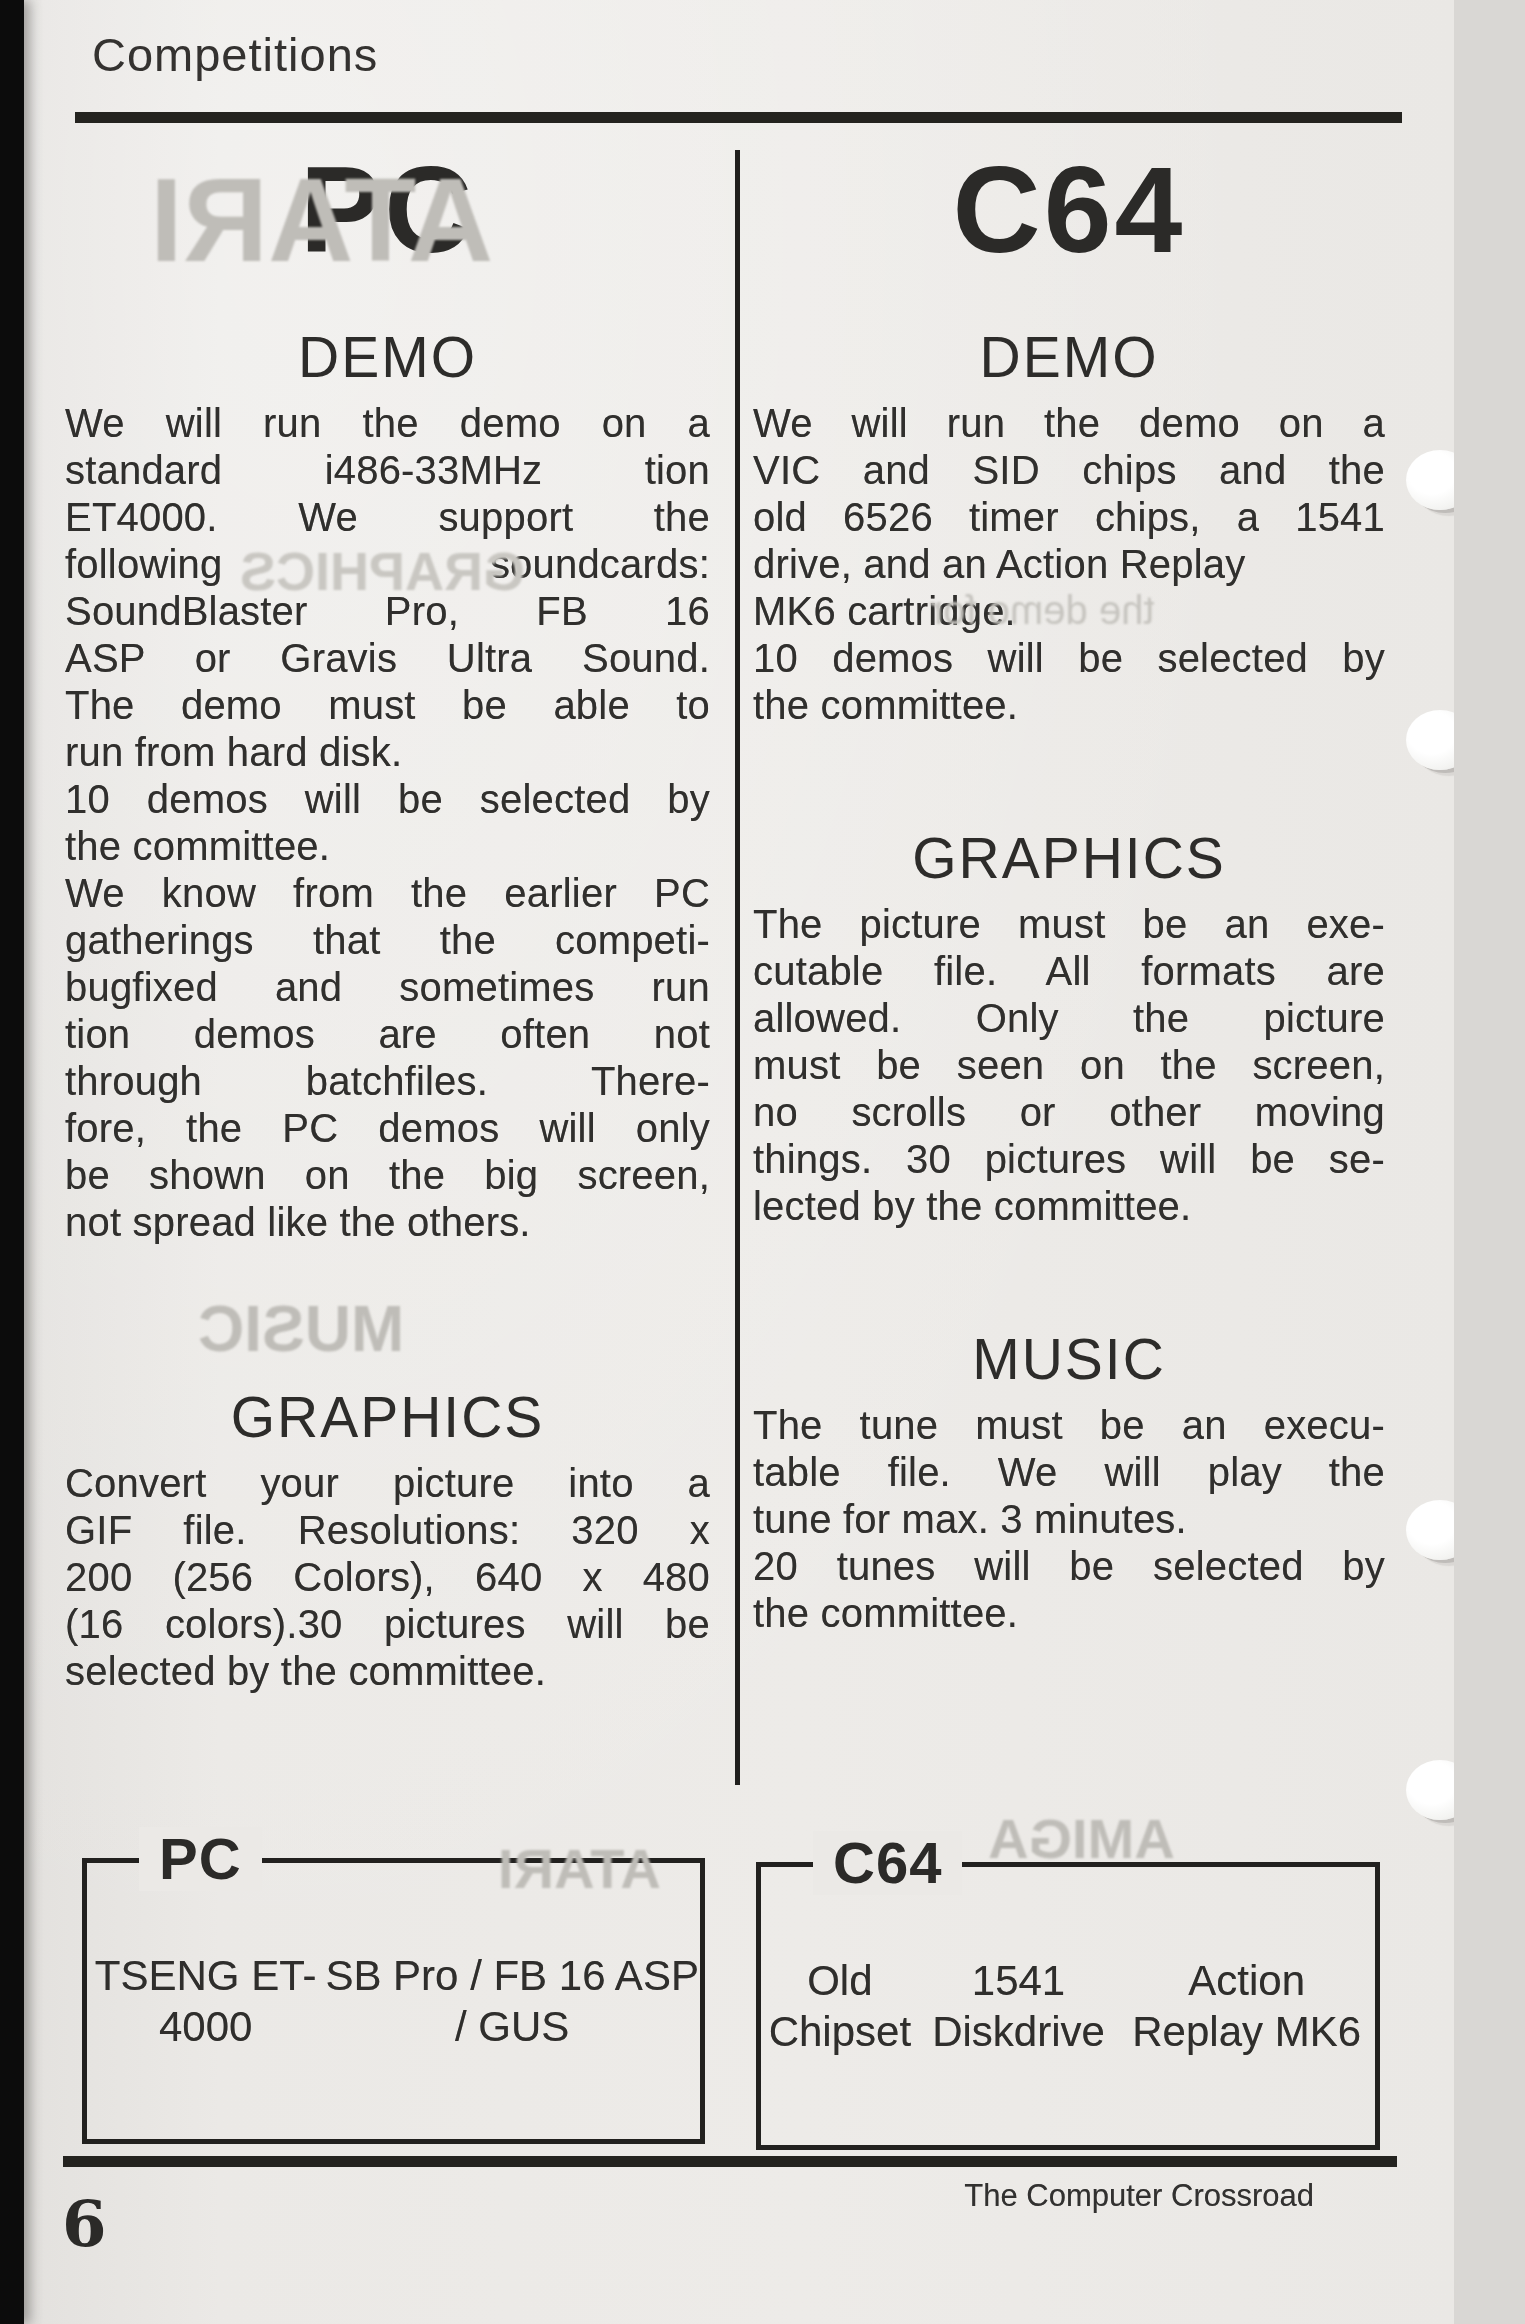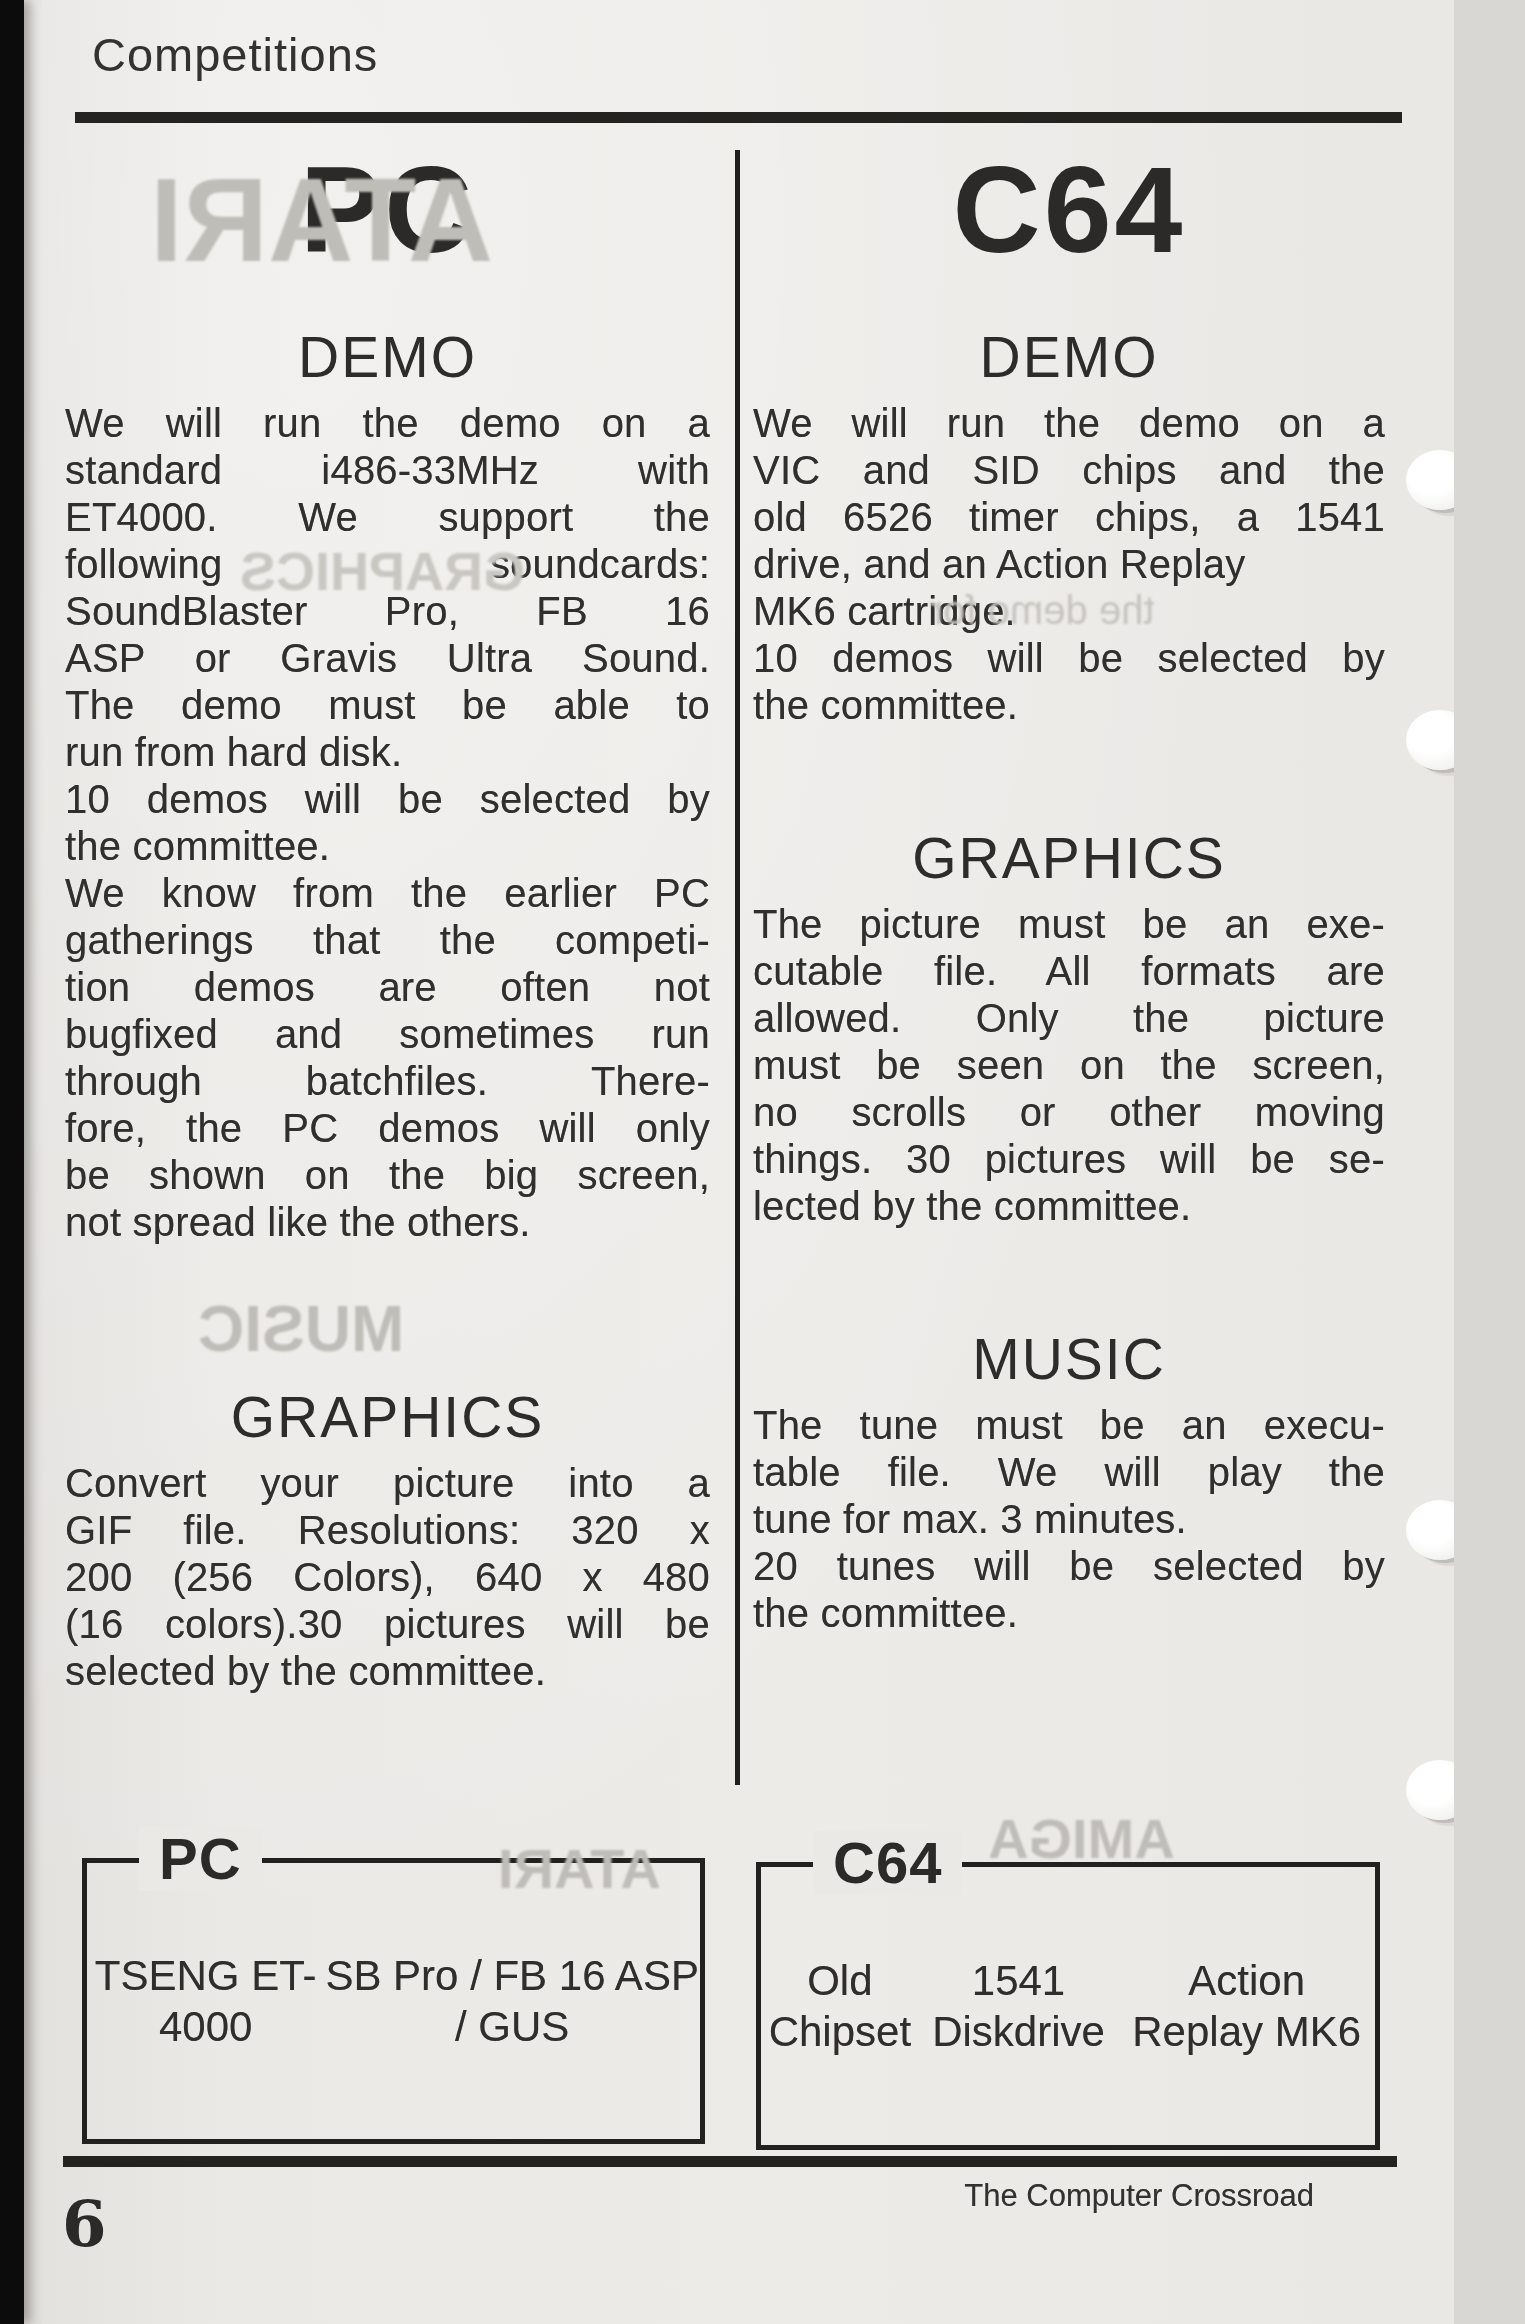--- a/index.html
+++ b/index.html
@@ -67,33 +67,33 @@
 
   <div class="header-title">Competitions</div>
   <div class="header-rule"></div>
 
   <div class="col-divider"></div>
   <div class="column col-pc">
       <div class="col-title">PC</div>
       <div class="section s-0">
         <div class="section-heading">DEMO</div>
         <div class="bodyline">We will run the demo on a</div>
-        <div class="bodyline">standard i486-33MHz with</div>
+        <div class="bodyline">standard i486-33MHz tion</div>
         <div class="bodyline">ET4000. We support the</div>
         <div class="bodyline">following soundcards:</div>
         <div class="bodyline">SoundBlaster Pro, FB 16</div>
         <div class="bodyline">ASP or Gravis Ultra Sound.</div>
         <div class="bodyline">The demo must be able to</div>
         <div class="bodyline flush">run from hard disk.</div>
         <div class="bodyline">10 demos will be selected by</div>
         <div class="bodyline flush">the committee.</div>
         <div class="bodyline">We know from the earlier PC</div>
         <div class="bodyline">gatherings that the competi-</div>
+        <div class="bodyline">bugfixed and sometimes run</div>
         <div class="bodyline">tion demos are often not</div>
-        <div class="bodyline">bugfixed and sometimes run</div>
         <div class="bodyline">through batchfiles. There-</div>
         <div class="bodyline">fore, the PC demos will only</div>
         <div class="bodyline">be shown on the big screen,</div>
         <div class="bodyline flush">not spread like the others.</div>
       </div>
       <div class="section s-1">
         <div class="section-heading">GRAPHICS</div>
         <div class="bodyline">Convert your picture into a</div>
         <div class="bodyline">GIF file. Resolutions: 320 x</div>
         <div class="bodyline">200 (256 Colors), 640 x 480</div>

